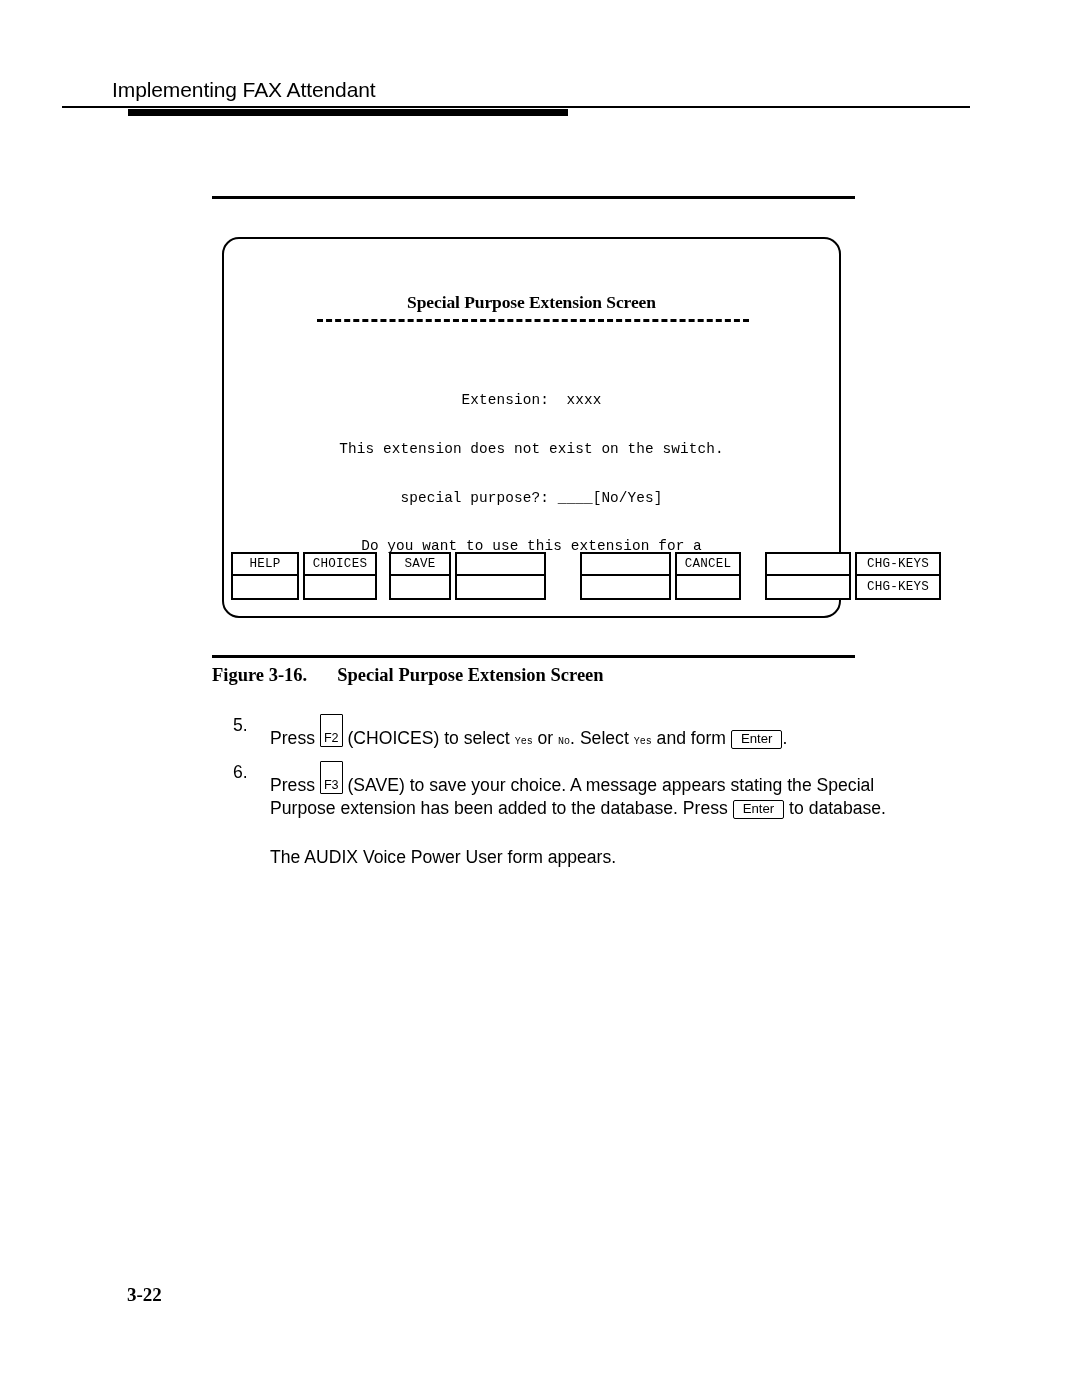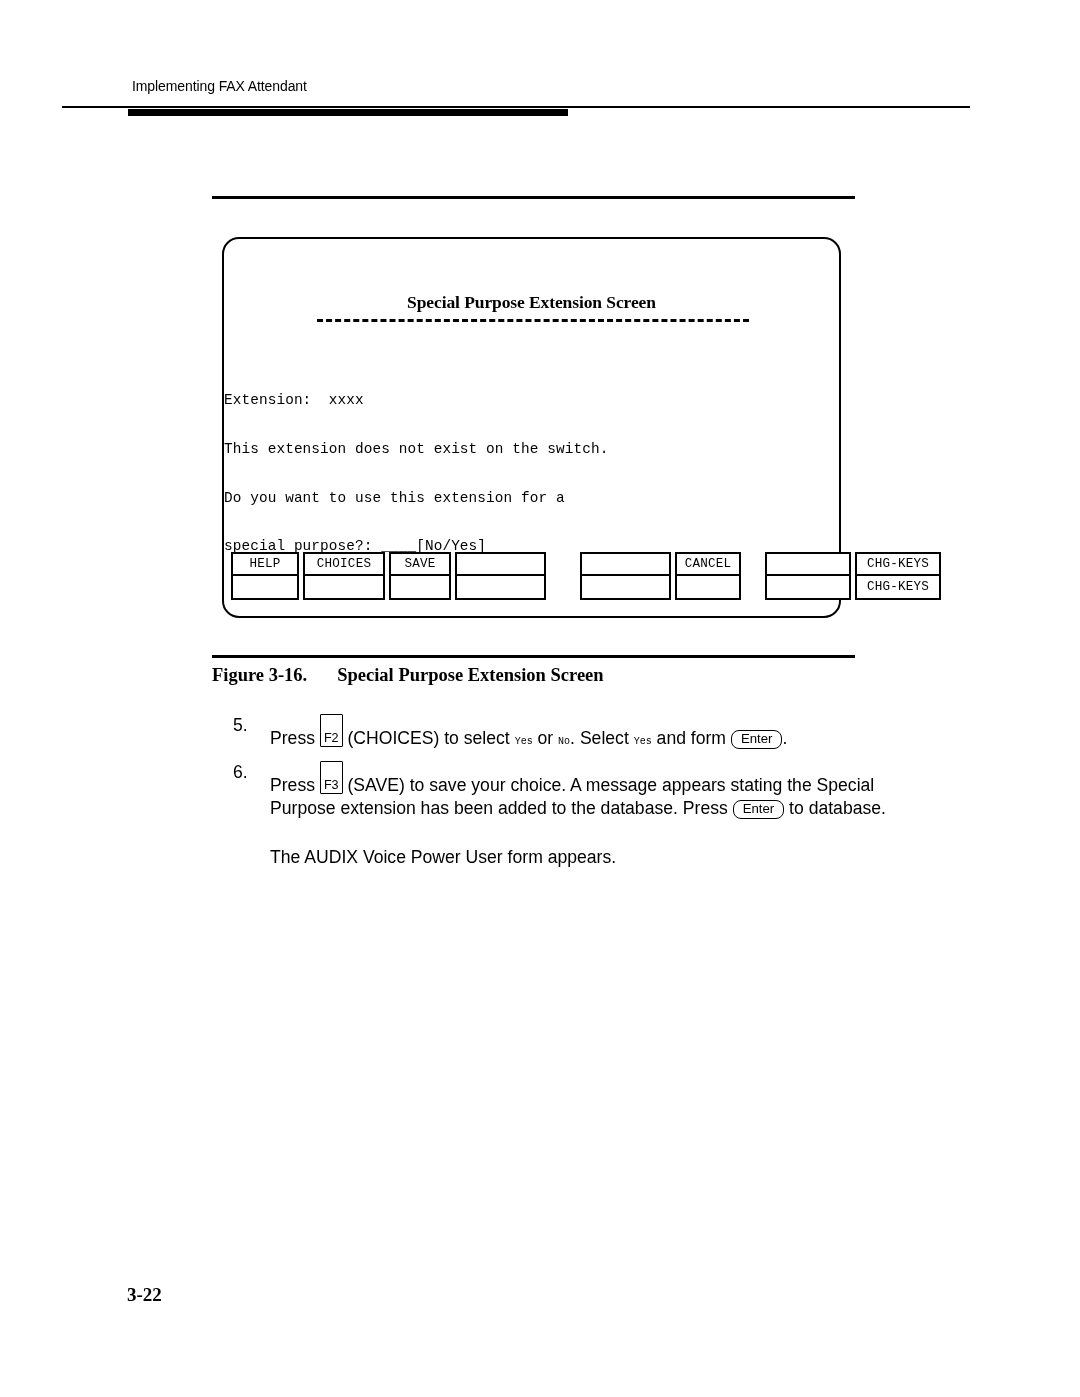--- a/index.html
+++ b/index.html
@@ -19,23 +19,23 @@
   
   #running-header {
     position: absolute;
     left: 0;
     top: 78px;
     width: 1080px;
     height: 46px;
   }
   #running-header .header-title {
     position: absolute;
-    left: 132px;
+    left: 112px;
     top: 0px;
-    font-size: 14px;
+    font-size: 21px;
     letter-spacing: -0.1px;
     white-space: nowrap;
   }
   #running-header .header-rule-thin {
     position: absolute;
     left: 62px;
     top: 28px;
     width: 908px;
     height: 2.2px;
     background: #000;
@@ -95,21 +95,21 @@
     top: 80px;
     width: 432px;
     height: 0;
     border-top: 3.4px dashed #000;
   }
   .term-body {
     position: absolute;
     left: 0;
     top: 121px;
     width: 100%;
-    text-align: left;
+    text-align: center;
     font-family: "Liberation Mono", "DejaVu Sans Mono", monospace;
     font-size: 14.4px;
     line-height: 16.2px;
     letter-spacing: 0.1px;
     white-space: pre;
   }
   .term-prompt {
     position: absolute;
     left: 18px;
     top: 288px;
@@ -196,21 +196,21 @@
     border-radius: 1px;
     padding: 16px 3px 1px 3px;
     font-size: 12.6px;
     line-height: 14px;
     vertical-align: 2px;
     font-family: "Liberation Sans", sans-serif;
   }
   .keycap-round {
     display: inline-block;
     border: 1.6px solid #000;
-    border-radius: 8px;
+    border-radius: 2px;
     padding: 1px 9px 2px 9px;
     font-size: 13.2px;
     line-height: 14px;
     vertical-align: 1px;
     font-family: "Liberation Sans", sans-serif;
   }
 
   
   #page-folio {
     position: absolute;
@@ -235,32 +235,32 @@
 
   <div id="terminal-screen">
 
     <div class="term-title">Special Purpose Extension Screen</div>
 
     <div class="term-dashed"></div>
 
     <div class="term-body">
       <div>Extension:  xxxx</div>
       <div>This extension does not exist on the switch.</div>
+      <div>special purpose?: ____[No/Yes]</div>
       <div>Do you want to use this extension for a</div>
-      <div>special purpose?: ____[No/Yes]</div>
     </div>
 
 
     <div id="fkey-strip">
 
     <div class="fkey" style="left: 0px; width: 68px;">
           <div class="fkey-top">HELP</div>
           <div class="fkey-bottom"></div>
         </div>
-        <div class="fkey" style="left: 72px; width: 82px;">
+        <div class="fkey" style="left: 72px; width: 74px;">
           <div class="fkey-top">CHOICES</div>
           <div class="fkey-bottom"></div>
         </div>
         <div class="fkey" style="left: 158px; width: 62px;">
           <div class="fkey-top">SAVE</div>
           <div class="fkey-bottom"></div>
         </div>
         <div class="fkey" style="left: 224px; width: 91px;">
           <div class="fkey-top"></div>
           <div class="fkey-bottom"></div>

